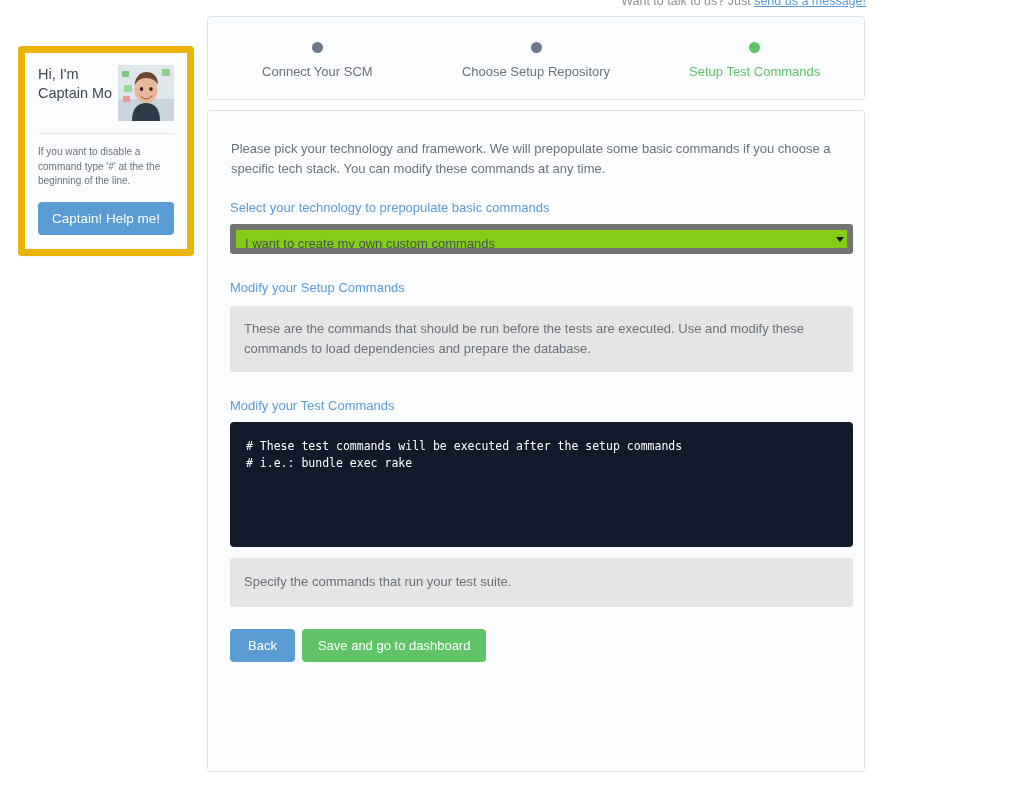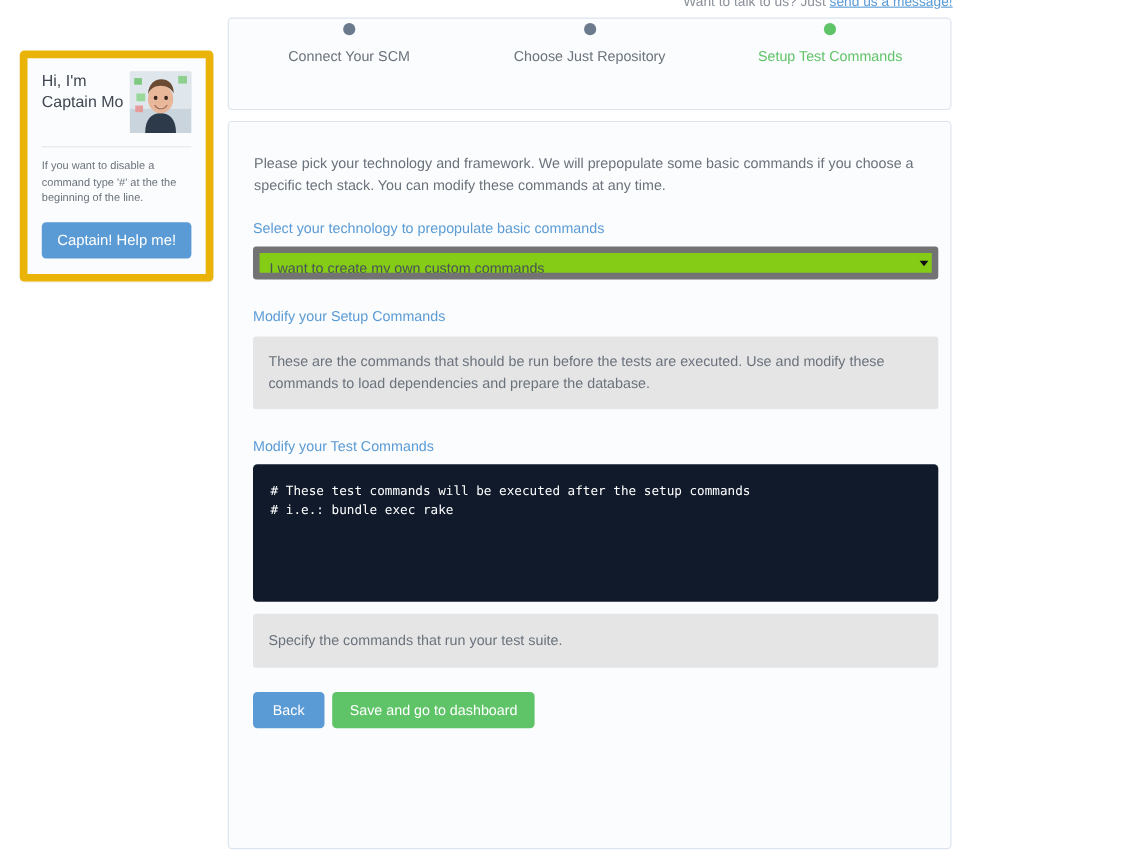--- a/index.html
+++ b/index.html
@@ -96,21 +96,21 @@
   .steps-panel {
     position: absolute;
     left: 207px;
     top: 16px;
     width: 658px;
     height: 84px;
     background: #fbfcfd;
     border: 1px solid #dbe3ee;
     border-radius: 4px;
     display: flex;
-    align-items: flex-start;
+    align-items: center;
   }
   .step {
     flex: 1 1 0;
     text-align: center;
     padding-top: 4px;
   }
   .step-dot {
     width: 11px;
     height: 11px;
     border-radius: 50%;
@@ -267,21 +267,21 @@
     <button class="helper-btn">Captain! Help me!</button>
   </div>
 
   <div class="steps-panel">
     <div class="step">
       <div class="step-dot"></div>
       <div class="step-label">Connect Your SCM</div>
     </div>
     <div class="step">
       <div class="step-dot"></div>
-      <div class="step-label">Choose Just Repository</div>
+      <div class="step-label">Choose Setup Repository</div>
     </div>
     <div class="step">
       <div class="step-dot active"></div>
       <div class="step-label active">Setup Test Commands</div>
     </div>
   </div>
 
   <div class="main-panel">
 
     <p class="intro">Please pick your technology and framework. We will prepopulate some basic commands if you choose a specific tech stack. You can modify these commands at any time.</p>

